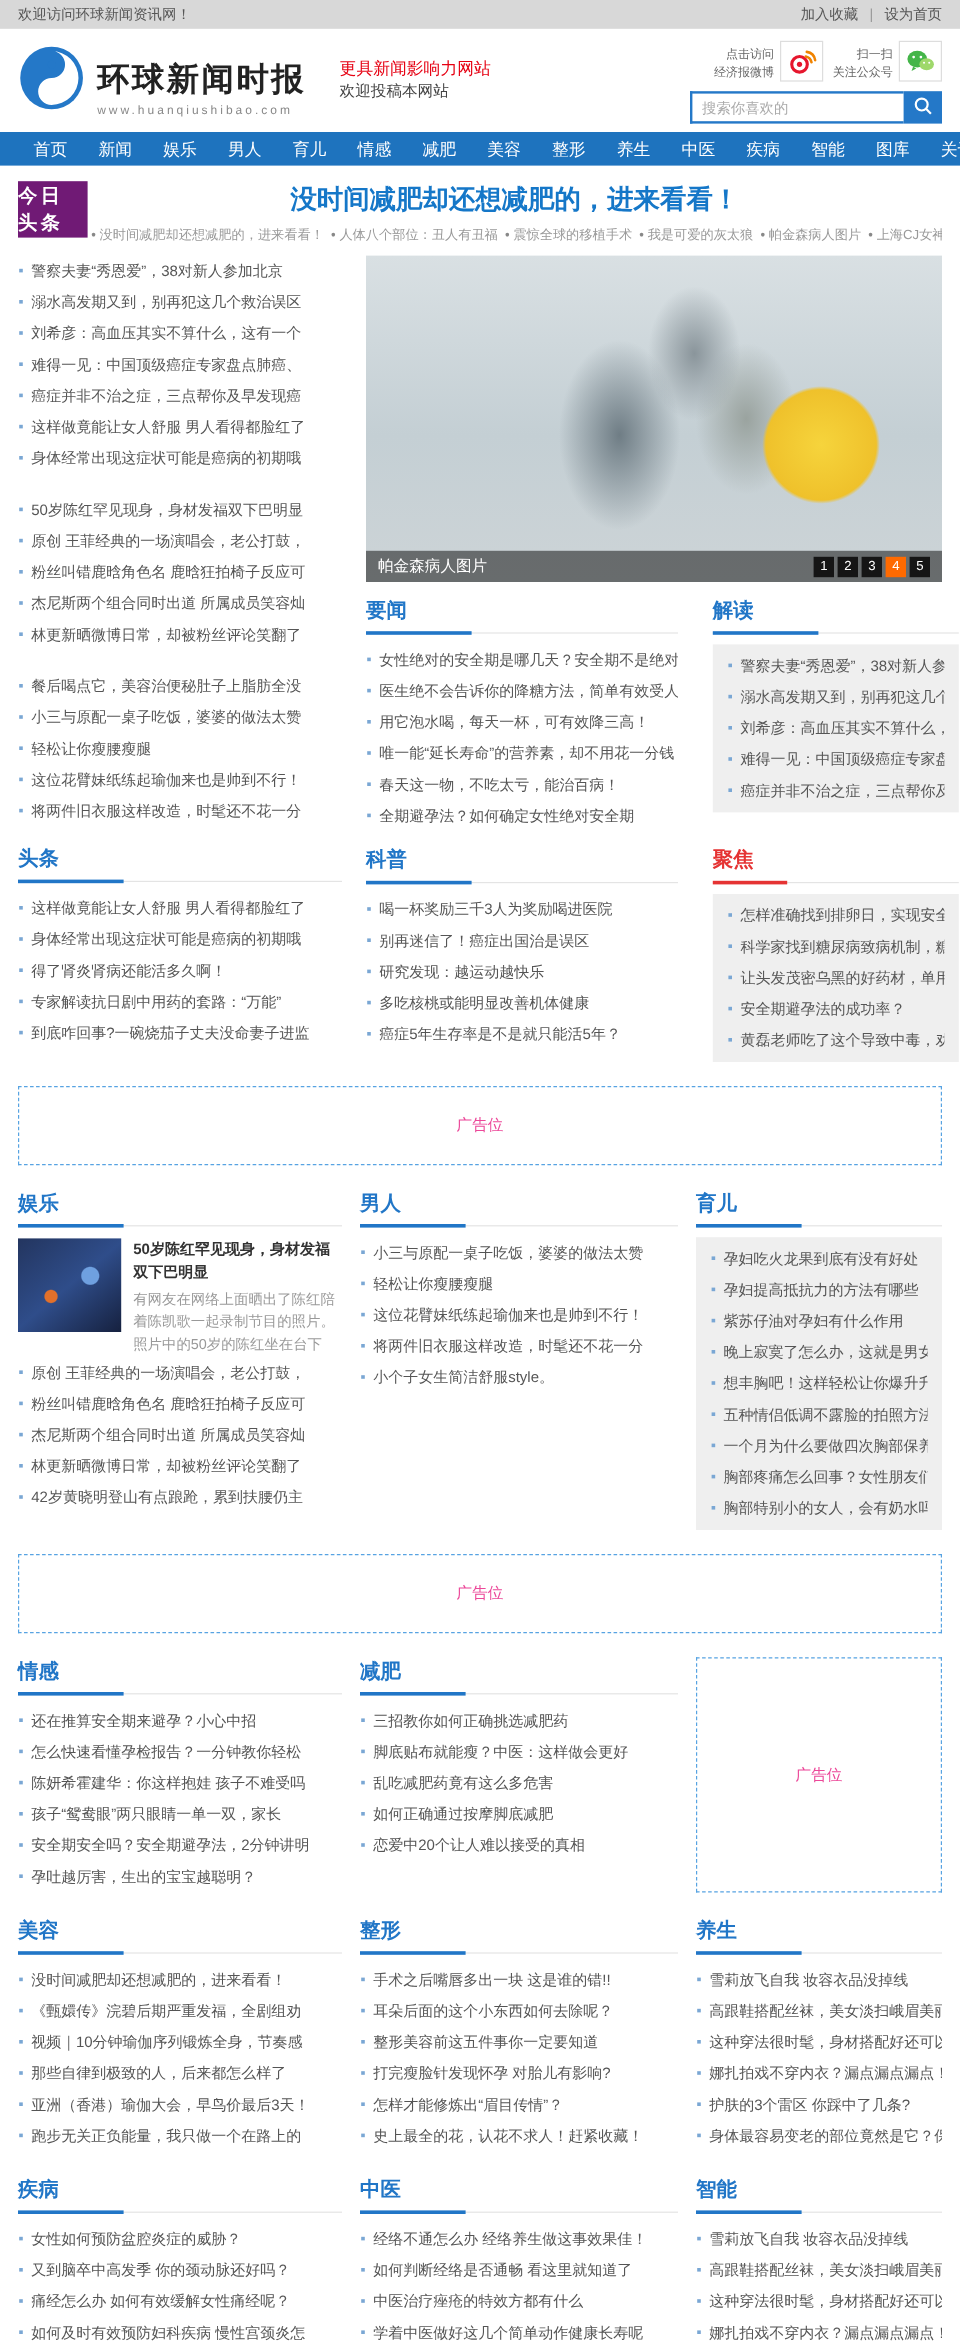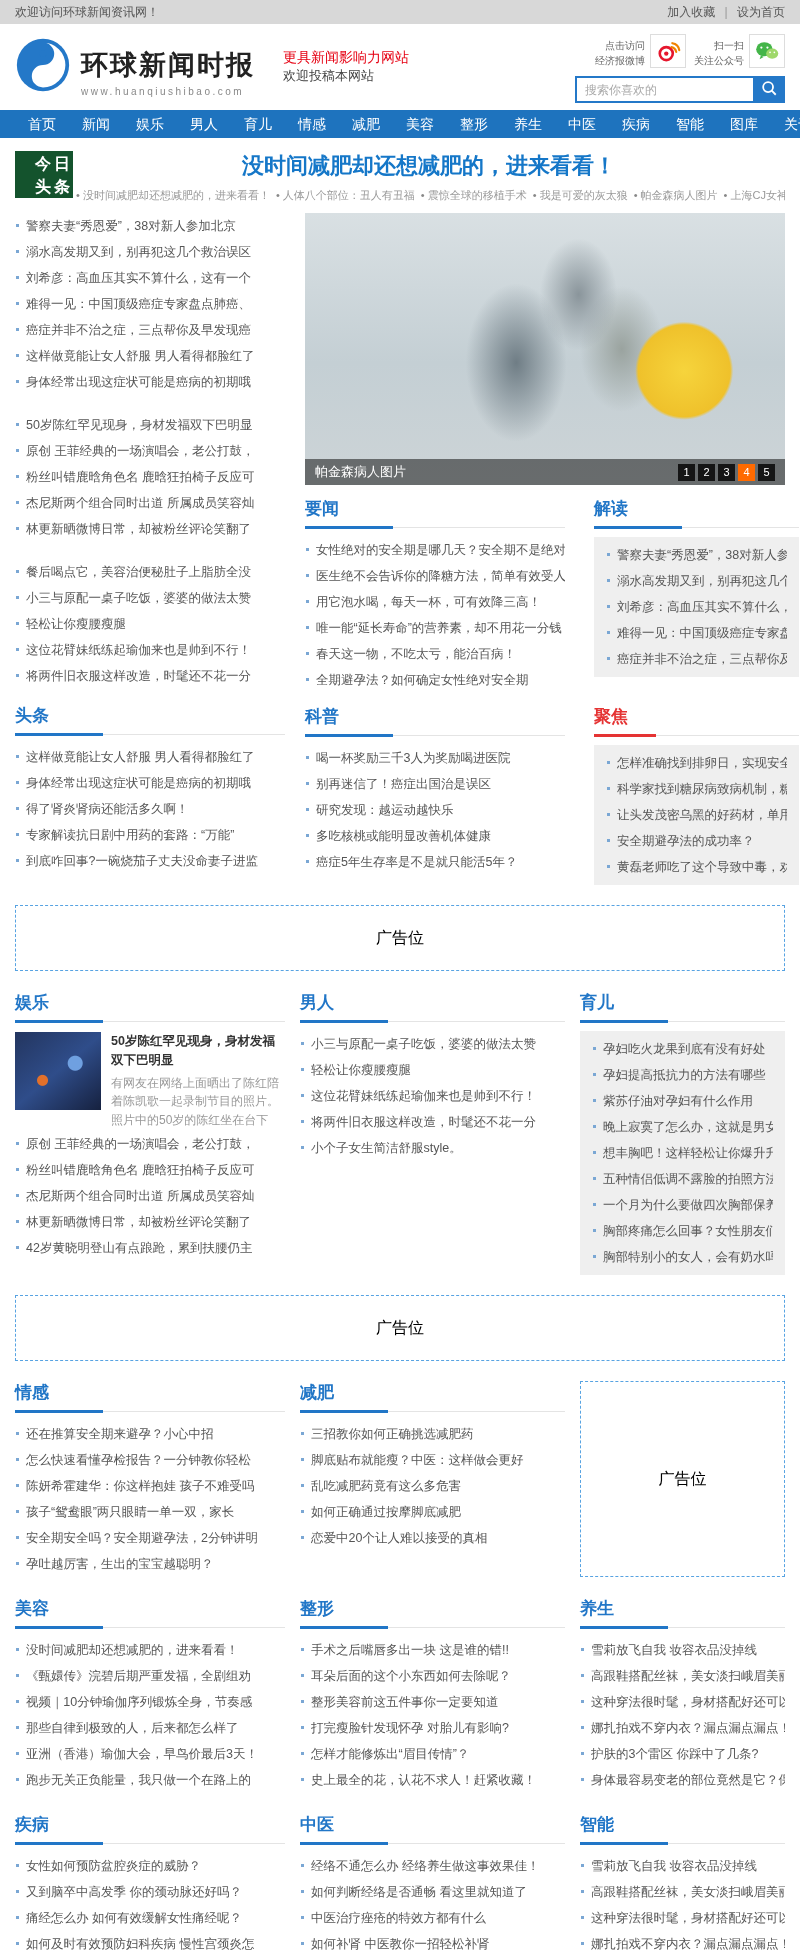--- a/index.html
+++ b/index.html
@@ -30,21 +30,21 @@
   .search-row input{flex:1;height:27px;border:2px solid #2478c8;border-right:none;padding:0 8px;font-size:12px;color:#555;outline:none}
   .search-row input::placeholder{color:#aaa}
   .search-btn{width:32px;height:27px;background:#2478c8;border:none;cursor:pointer;display:flex;align-items:center;justify-content:center}
   
   .nav{background:#1e73be;height:28px}
   .nav-list{display:flex;align-items:center;height:28px}
   .nav-item{color:#fff;font-size:14px;padding:16px 13px;line-height:28px;cursor:pointer;white-space:nowrap}
   
   .main{padding-top:13px}
   .today-row{display:flex;margin-bottom:10px}
-  .today-badge{width:58px;height:47px;background:#14532d;color:#fff;font-size:16px;font-weight:bold;text-align:right;line-height:1.45;padding-top:1px;letter-spacing:3px;flex:none}
+  .today-badge{width:58px;height:47px;background:#701a75;color:#fff;font-size:16px;font-weight:bold;text-align:left;line-height:1.45;padding-top:1px;letter-spacing:3px;flex:none}
   .today-center{flex:1;min-width:0;text-align:center}
   .headline{font-size:22px;font-weight:bold;color:#1577c8;cursor:pointer}
   .sub-links{font-size:11px;color:#999;margin-top:7px;white-space:nowrap;overflow:hidden}
   .sub-link{margin:0 3px;cursor:pointer}
   .sub-link::before{content:"• ";color:#888}
   
   .news-item{font-size:12.5px;color:#555;padding:4.5px 0;white-space:nowrap;overflow:hidden;cursor:pointer}
   .news-item::before{content:"";display:inline-block;width:3px;height:3px;background:#7aa7d4;vertical-align:middle;margin:0 7px 2px 1px}
   .sec-head{font-size:17px;font-weight:bold;color:#2176c7;border-bottom:1px solid #e4e4e4;padding-bottom:7px;position:relative;margin-bottom:9px}
   .sec-head::after{content:"";position:absolute;left:0;bottom:-2px;width:88px;height:3px;background:#2176c7}
@@ -72,21 +72,21 @@
   .col3-grid{display:grid;grid-template-columns:270px 265px 205px;column-gap:15px;margin-top:20px}
   
   .featured{display:flex;margin:10px 0 4px;cursor:pointer}
   .featured-thumb{width:86px;height:78px;flex:none;margin-right:10px}
   .thumb-tv{background:radial-gradient(circle at 32% 62%,#e2702a 0 5px,rgba(226,112,42,0) 6px),radial-gradient(circle at 70% 40%,#6fa0e0 0 7px,rgba(111,160,224,0) 8px),linear-gradient(140deg,#23355f 0%,#2f4d8a 50%,#16213f 100%)}
   .thumb-girl{background:radial-gradient(circle at 50% 26%,#382c26 0 23px,rgba(56,44,38,0) 24px),radial-gradient(ellipse 26px 30px at 50% 62%,#e8c9b0 0,rgba(232,201,176,0) 75%),linear-gradient(180deg,#eae5e0 0%,#d9cfc4 60%,#c7c2bd 100%)}
   .featured-text{flex:1;min-width:0}
   .featured-title{font-size:12.5px;font-weight:bold;color:#333;line-height:1.5;max-height:38px;overflow:hidden}
   .featured-desc{font-size:12px;color:#999;line-height:1.55;margin-top:4px;max-height:54px;overflow:hidden}
   
-  .ad-box{border:1px dashed #57a3e2;height:66px;display:flex;align-items:center;justify-content:center;color:#000000;font-size:16px;margin-top:20px;cursor:pointer}
+  .ad-box{border:1px dashed #57a3e2;height:66px;display:flex;align-items:center;justify-content:center;color:#ec4899;font-size:13px;margin-top:20px;cursor:pointer}
   .ad-box.fill{height:100%;margin:0}
 </style>
 </head>
 <body>
 
 <div class="topbar">
   <div class="wrap topbar-inner">
     <span>欢迎访问环球新闻资讯网！</span>
     <span class="topbar-right">
       <a>加入收藏</a>
@@ -415,20 +415,21 @@
           <li class="news-item">如何及时有效预防妇科疾病 慢性宫颈炎怎</li>
           <li class="news-item">糖尿病少吃多餐可以帮助糖友控糖</li>
         </ul>
     </div>
     <div>
       <div class="sec-head"><span>中医</span></div>
       <ul class="news-list">
           <li class="news-item">经络不通怎么办 经络养生做这事效果佳！</li>
           <li class="news-item">如何判断经络是否通畅 看这里就知道了</li>
           <li class="news-item">中医治疗痤疮的特效方都有什么</li>
+          <li class="news-item">学着中医做好这几个简单动作健康长寿呢</li>
           <li class="news-item">如何补肾 中医教你一招轻松补肾</li>
         </ul>
     </div>
     <div>
       <div class="sec-head"><span>智能</span></div>
       <ul class="news-list">
           <li class="news-item">雪莉放飞自我 妆容衣品没掉线</li>
           <li class="news-item">高跟鞋搭配丝袜，美女淡扫峨眉美丽动</li>
           <li class="news-item">这种穿法很时髦，身材搭配好还可以很</li>
           <li class="news-item">娜扎拍戏不穿内衣？漏点漏点漏点！娱</li>

